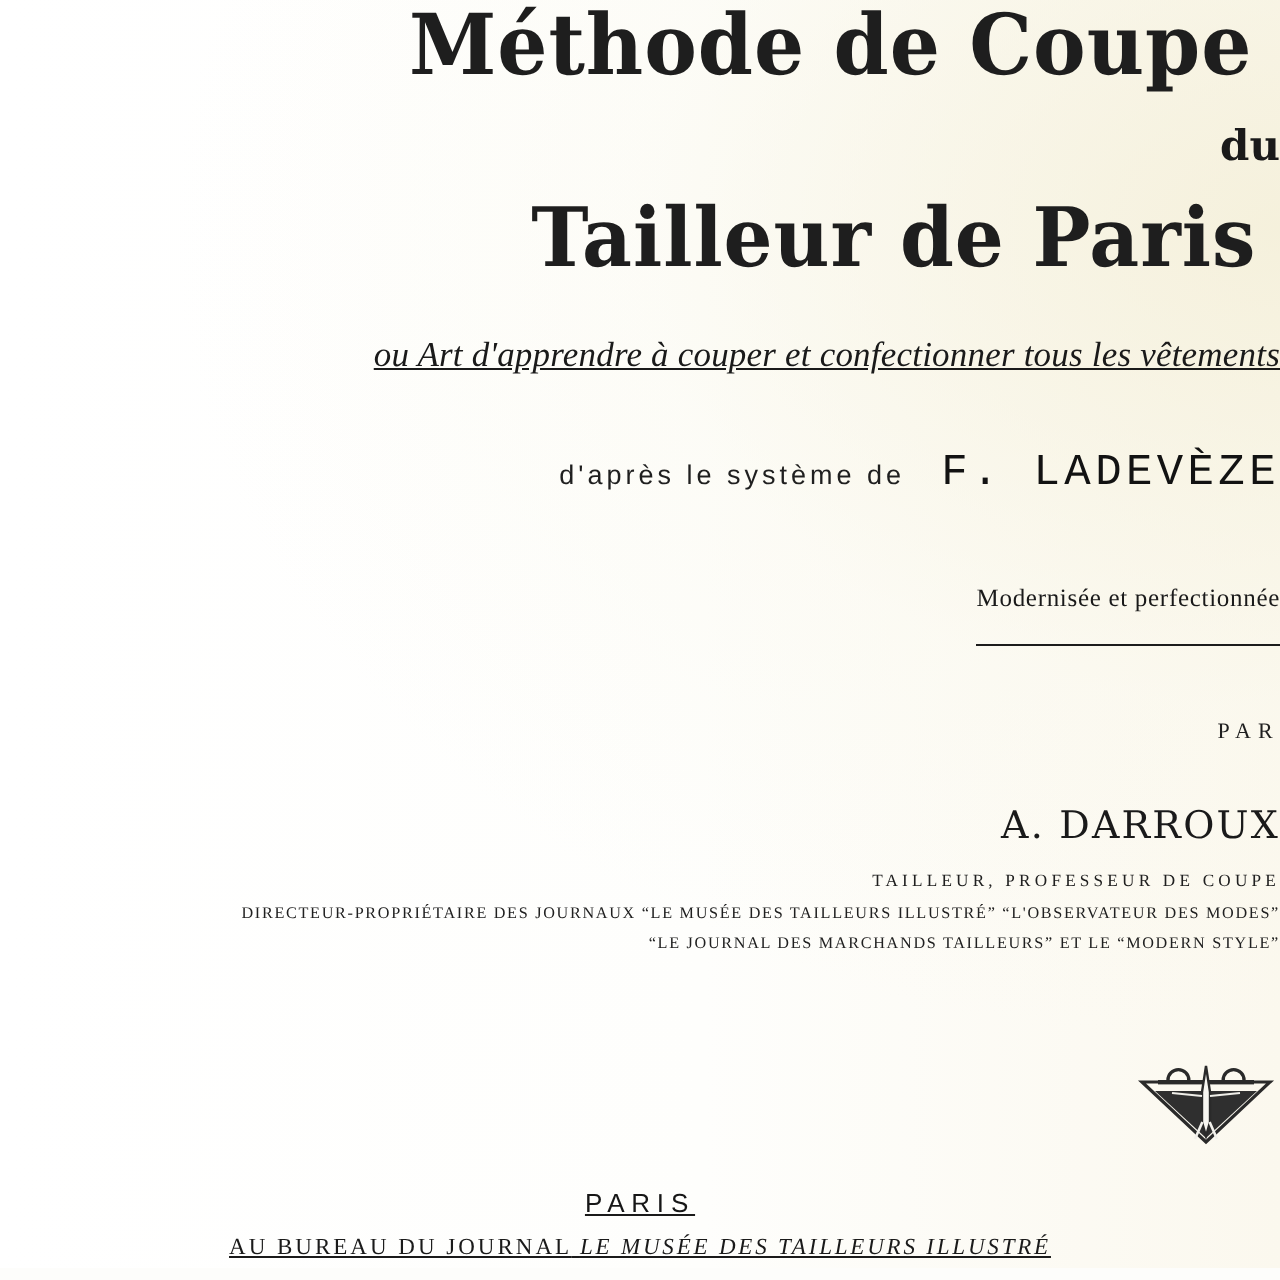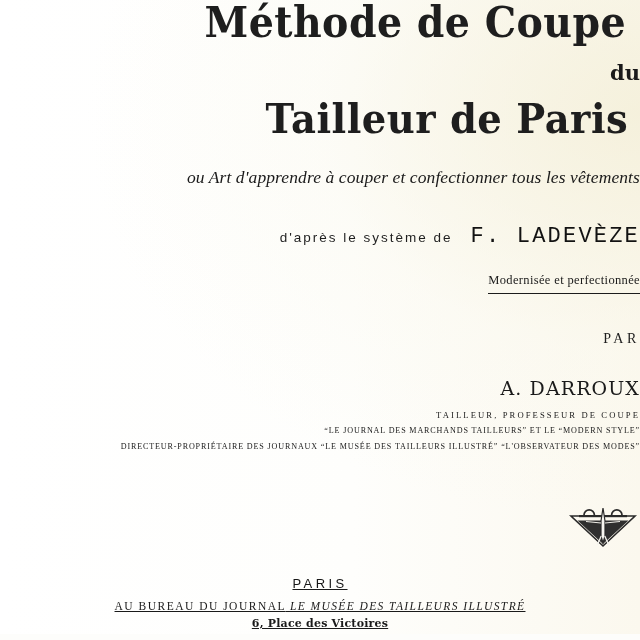--- a/index.html
+++ b/index.html
@@ -58,20 +58,21 @@
   }
 
   
   .subtitle {
     font-family: "Liberation Serif", serif;
     font-style: italic;
     font-size: 17.5px;
     margin-top: 27px;
     letter-spacing: 0.1px;
     white-space: nowrap;
+    text-decoration: underline;
   }
 
   
   .system-line {
     margin-top: 36px;
     display: flex;
     align-items: baseline;
     justify-content: center;
     white-space: nowrap;
   }
@@ -86,31 +87,31 @@
     font-size: 22px;
     letter-spacing: 2.2px;
     margin-left: 18px;
     color: #121212;
   }
 
   
   .modernised {
     font-family: "Liberation Serif", serif;
     font-size: 12.5px;
-    margin-top: 24px;
+    margin-top: 43px;
     letter-spacing: 0.35px;
     border-bottom: 1px solid #1c1c1c;
-    padding-bottom: 5px;
+    padding-bottom: 15px;
     display: inline-block;
   }
 
   
   .par {
     font-family: "Liberation Serif", serif;
-    font-size: 14px;
+    font-size: 11px;
     letter-spacing: 3.6px;
     margin-top: 37px;
     color: #1f1f1f;
   }
 
   
   .author {
     font-family: "DejaVu Serif", "Liberation Serif", serif;
     font-weight: 400;
     font-size: 19px;
@@ -198,23 +199,23 @@
   </div>
 
   <div class="modernised">Modernisée et perfectionnée</div>
 
   <div class="par">PAR</div>
 
   <div class="author">A. DARROUX</div>
 
   <div class="author-role">TAILLEUR, PROFESSEUR DE COUPE</div>
 
+  <div class="author-credit">DIRECTEUR-PROPRIÉTAIRE DES JOURNAUX “LE MUSÉE DES TAILLEURS ILLUSTRÉ” “L'OBSERVATEUR DES MODES”</div>
+
   <div class="author-credit second">“LE JOURNAL DES MARCHANDS TAILLEURS” ET LE “MODERN STYLE”</div>
-
-  <div class="author-credit">DIRECTEUR-PROPRIÉTAIRE DES JOURNAUX “LE MUSÉE DES TAILLEURS ILLUSTRÉ” “L'OBSERVATEUR DES MODES”</div>
 
   <svg class="ornament" viewBox="0 0 74 46">
 
     <path d="M5 13 L69 13 L37 43 Z" fill="none" stroke="#2a2a2a" stroke-width="1.6"></path>
 
     <path d="M11.5 17.5 L62.5 17.5 L37 41 Z" fill="#2f2f2f"></path>
 
     <rect x="13" y="12" width="48" height="2.2" fill="#2a2a2a"></rect>
 
     <path d="M18 12 a5.2 5.2 0 0 1 10.4 0" fill="none" stroke="#2a2a2a" stroke-width="1.7"></path>
@@ -232,16 +233,15 @@
 
   <div class="imprint">
     <div class="imprint-city">PARIS</div>
 
     <div class="imprint-bureau">
       <span>AU BUREAU DU JOURNAL</span>
       <span class="journal">LE MUSÉE DES TAILLEURS ILLUSTRÉ</span>
     </div>
 
 
-    <div class="imprint-addr2">6, Place des Victoires</div>
   </div>
 
 </div>
 
 </body></html>

